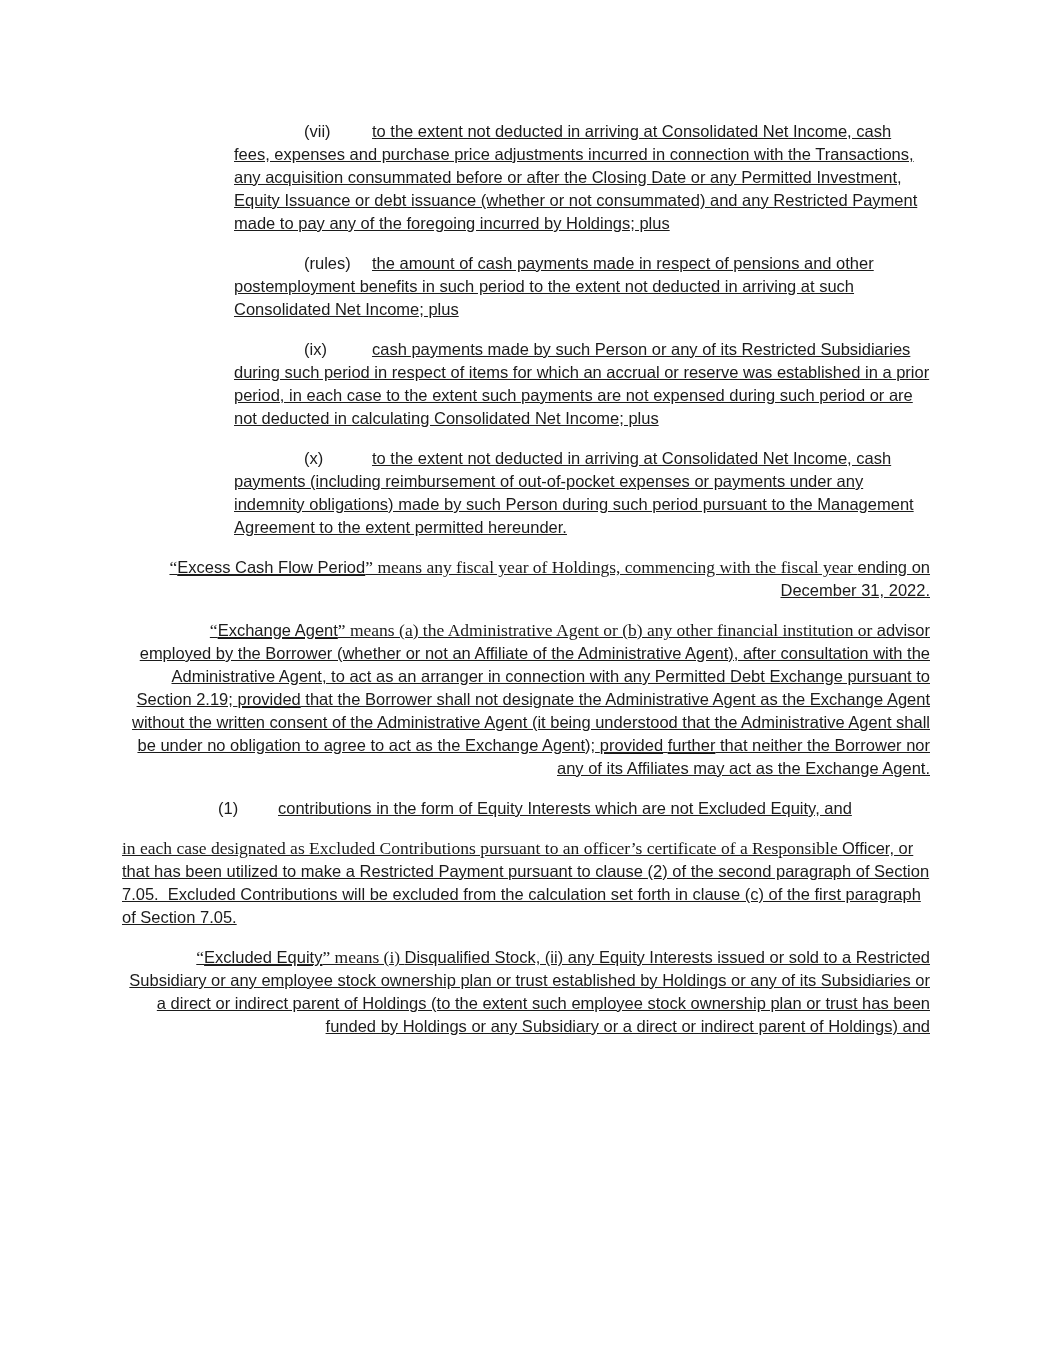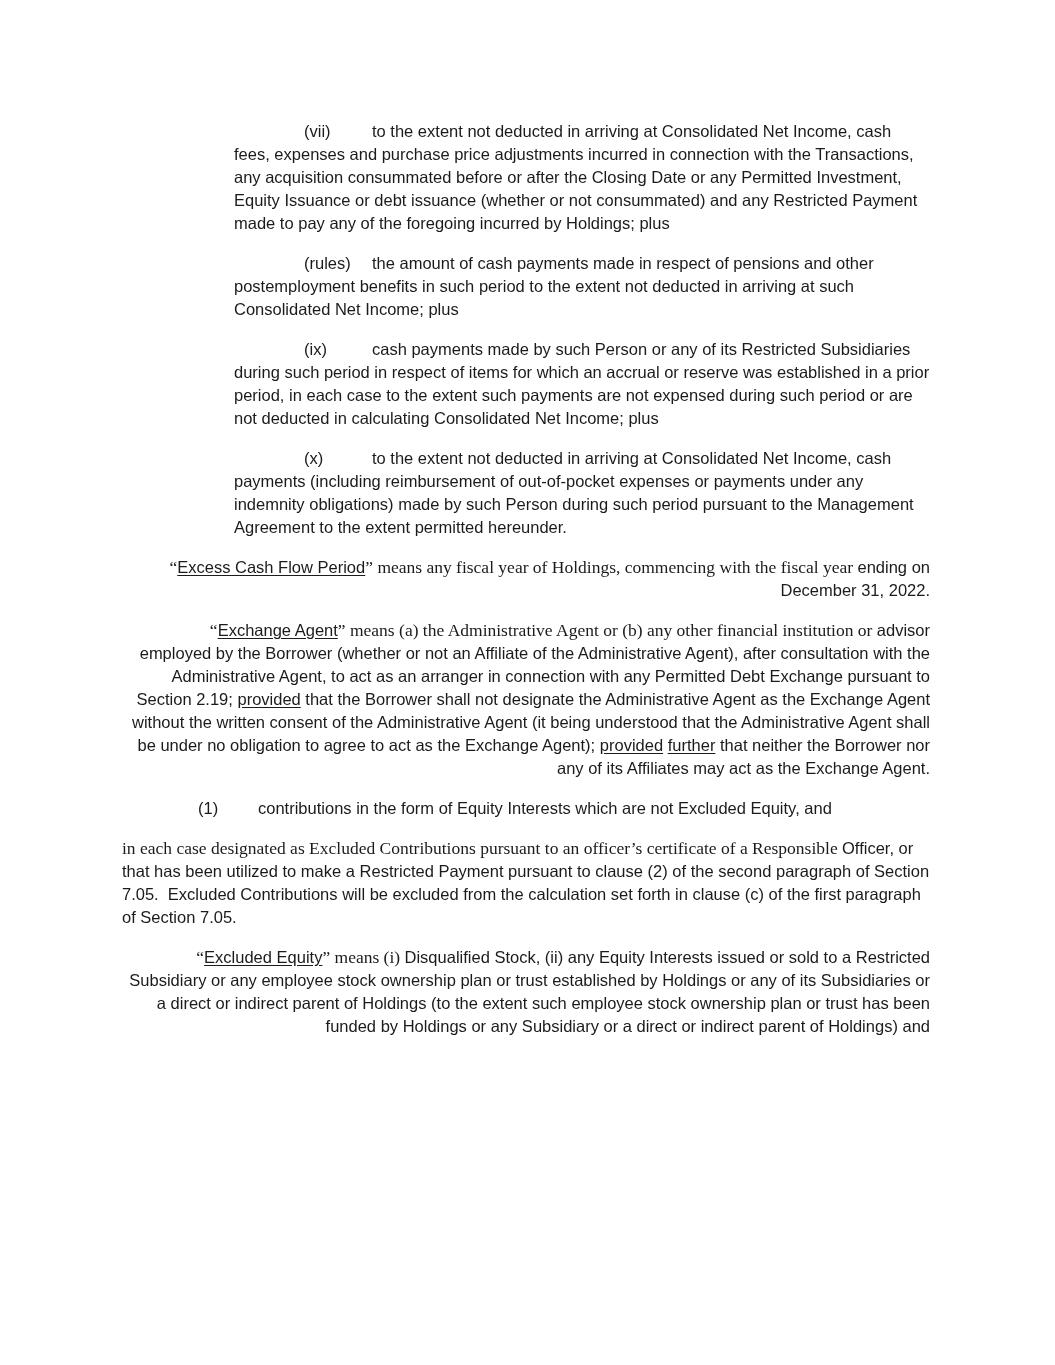--- a/index.html
+++ b/index.html
@@ -9,20 +9,21 @@
   }
   .page {
     position: relative;
     width: 1055px;
     height: 1365px;
     background: #ffffff;
     box-sizing: border-box;
     padding: 120px 125px 0 122px;
     color: #1b1b1b;
     overflow: hidden;
+    text-decoration: underline;
   }
   .block {
     margin: 0 0 17px 0;
     font-size: 16.5px;
     line-height: 23px;
     font-family: "Liberation Sans", sans-serif;
     text-align: left;
   }
   
   .block.clause {
@@ -34,21 +35,21 @@
     width: 68px;
     text-indent: 0;
   }
   
   .block.definition {
     text-indent: 45px;
     text-align: right;
   }
   
   .block.item {
-    margin-left: 76px;
+    margin-left: 96px;
   }
   .item .num {
     display: inline-block;
     width: 60px;
   }
   
   .block.paragraph {
     text-indent: 0;
   }
   .serif {

